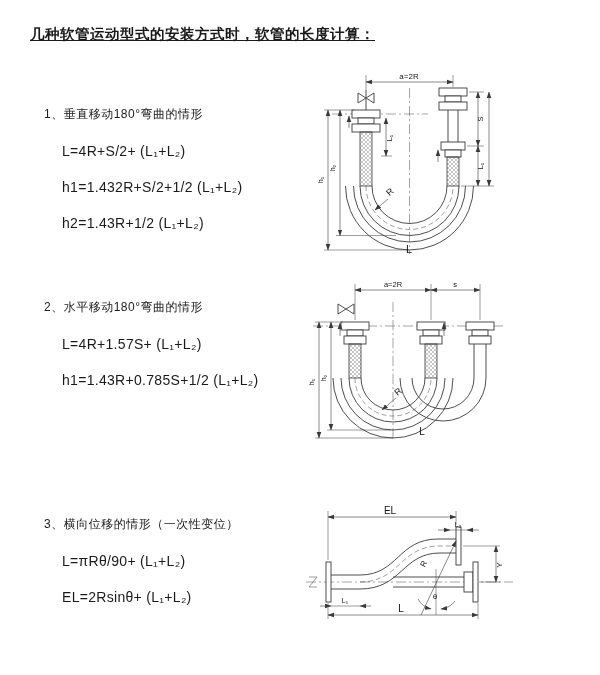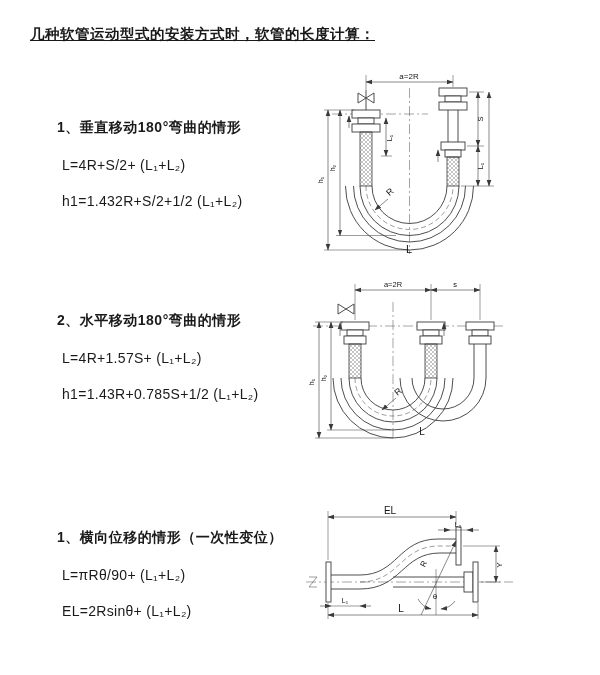--- a/index.html
+++ b/index.html
@@ -5,21 +5,21 @@
   html,body{margin:0;padding:0;}
   body{
     width:600px;height:675px;background:#ffffff;position:relative;overflow:hidden;
     font-family:"Liberation Sans","DejaVu Sans",sans-serif;color:#1a1a1a;
   }
   .page-title{
     position:absolute;left:30px;top:25px;font-size:14.5px;font-weight:600;letter-spacing:.5px;text-decoration:underline;
   }
   .section{position:absolute;left:44px;}
   .sec1{top:106px}.sec2{top:299px}.sec3{top:516px}
-  .section h3{margin:13px;font-size:14px;font-weight:700;letter-spacing:.5px;}
+  .section h3{margin:0;font-size:12px;font-weight:400;letter-spacing:.5px;}
   .formula{margin:20px 0 0 18px;font-size:14px;letter-spacing:.3px;white-space:pre;}
   .diag{position:absolute;}
   .d1{left:308px;top:68px}
   .d2{left:303px;top:278px}
   .d3{left:298px;top:503px}
   svg{display:block}
   svg .g{stroke:#3a3a3a;fill:none;stroke-width:.9}
   svg .d{stroke:#3a3a3a;fill:none;stroke-width:.6}
   svg .thin{stroke:#3a3a3a;fill:none;stroke-width:.5}
   svg .cl{stroke:#4a4a4a;fill:none;stroke-width:.5;stroke-dasharray:10 3 2 3}
@@ -30,30 +30,31 @@
 </style>
 </head>
 <body>
 
 <div class="page-title">几种软管运动型式的安装方式时，软管的长度计算：</div>
 
 <div class="section sec1">
   <h3>1、垂直移动180°弯曲的情形</h3>
   <p class="formula">L=4R+S/2+ (L₁+L₂)</p>
   <p class="formula">h1=1.432R+S/2+1/2 (L₁+L₂)</p>
+  <p class="formula">h2=1.43R+1/2 (L₁+L₂)</p>
 </div>
 
 <div class="section sec2">
   <h3>2、水平移动180°弯曲的情形</h3>
   <p class="formula">L=4R+1.57S+ (L₁+L₂)</p>
   <p class="formula">h1=1.43R+0.785S+1/2 (L₁+L₂)</p>
 </div>
 
 <div class="section sec3">
-  <h3>1、横向位移的情形（一次性变位）</h3>
+  <h3>3、横向位移的情形（一次性变位）</h3>
   <p class="formula">L=πRθ/90+ (L₁+L₂)</p>
   <p class="formula">EL=2Rsinθ+ (L₁+L₂)</p>
 </div>
 
 <div class="diag d1">
 <svg width="284" height="196" viewBox="0 0 284 196">
   <defs>
     <marker id="a1" markerWidth="7" markerHeight="6" refX="6" refY="3" orient="auto" markerUnits="userSpaceOnUse">
           <path d="M0,0.7 L6.5,3 L0,5.3 Z" fill="#3a3a3a"></path>
         </marker>

